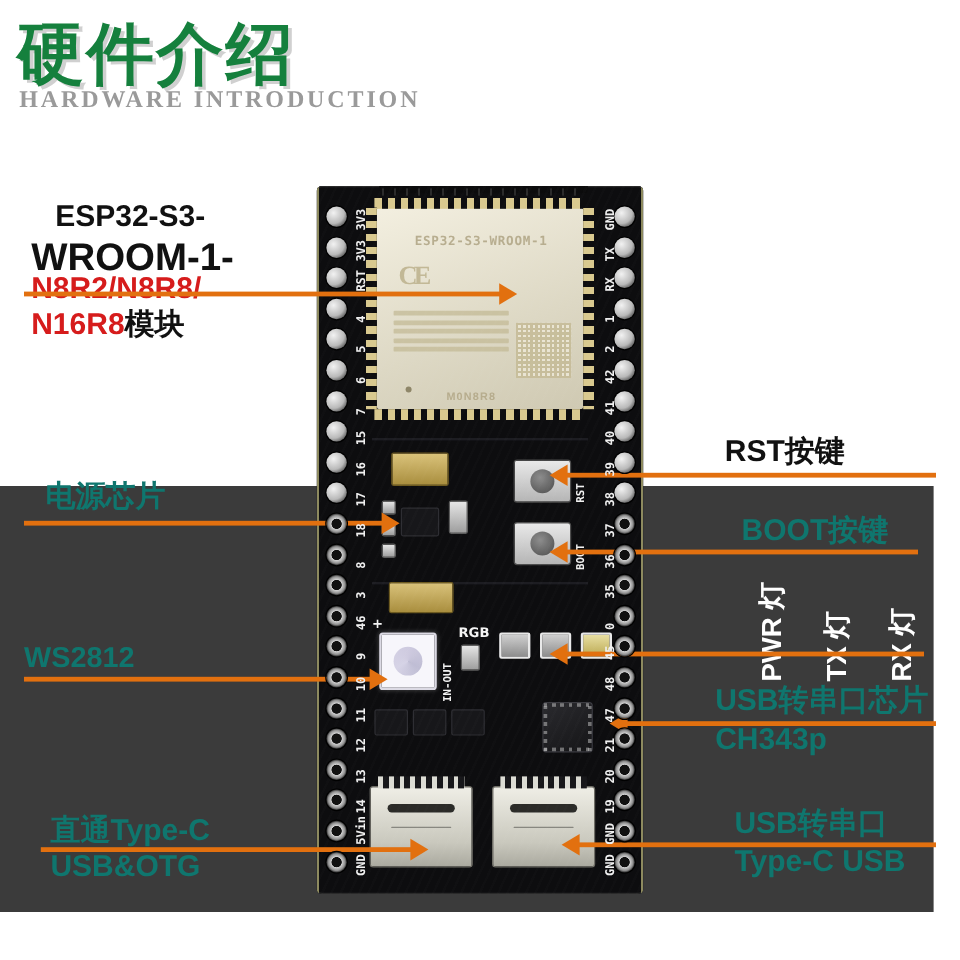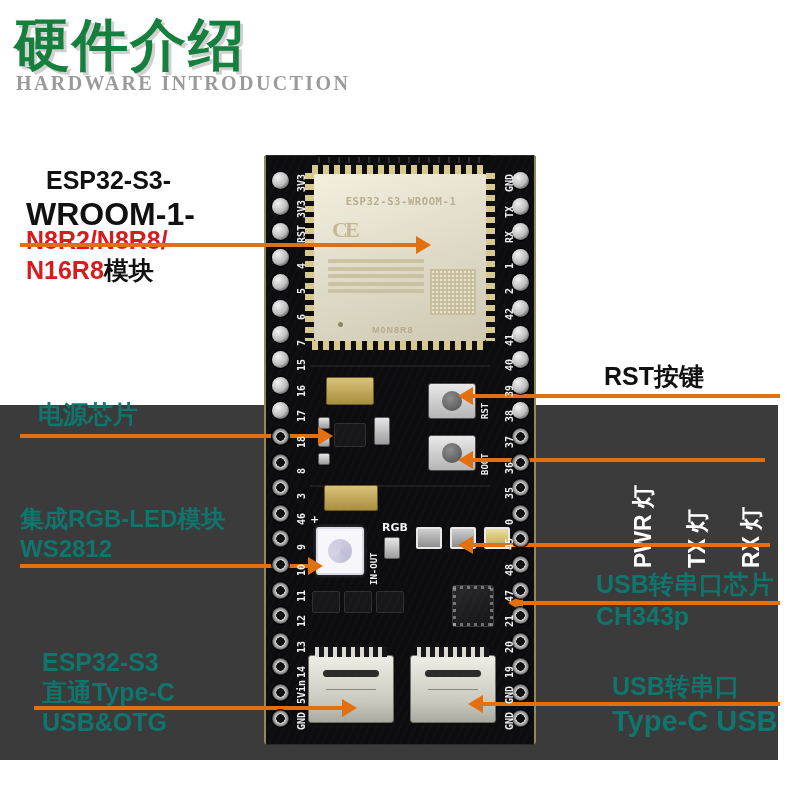--- a/index.html
+++ b/index.html
@@ -226,51 +226,50 @@
   <div class="lbl lbl-dark" style="left:26px;top:196px;font-size:32px;">WROOM-1-</div>
   <div class="lbl" style="left:26px;top:226px;font-size:25px;color:#d61c1c;">N8R2/N8R8/</div>
   <div class="lbl lbl-dark" style="left:26px;top:256px;font-size:25px;"><span class="red">N16R8</span><span>模块</span></div>
   <div class="line" style="left:20px;top:243px;width:400px;"></div>
   <div class="arrow-r" style="left:416px;top:236px;"></div>
 
   <div class="lbl lbl-light" style="left:38px;top:400px;font-size:25px;">电源芯片</div>
   <div class="line" style="left:20px;top:434px;width:300px;"></div>
   <div class="arrow-r" style="left:318px;top:427px;"></div>
 
-  <div class="lbl lbl-light" style="left:20px;top:505px;font-size:24px;">集成RGB-LED模块</div>
   <div class="lbl lbl-light" style="left:20px;top:535px;font-size:24px;">WS2812</div>
   <div class="line" style="left:20px;top:564px;width:290px;"></div>
   <div class="arrow-r" style="left:308px;top:557px;"></div>
 
-  <div class="lbl lbl-light" style="left:42px;top:648px;font-size:25px;">ESP32-S3</div>
   <div class="lbl lbl-light" style="left:42px;top:678px;font-size:25px;">直通Type-C</div>
   <div class="lbl lbl-light" style="left:42px;top:708px;font-size:25px;">USB&amp;OTG</div>
   <div class="line" style="left:34px;top:706px;width:310px;"></div>
   <div class="arrow-r" style="left:342px;top:699px;"></div>
 
   <div class="lbl lbl-dark" style="left:604px;top:362px;font-size:25px;">RST按键</div>
   <div class="line" style="left:470px;top:394px;width:310px;"></div>
   <div class="arrow-l" style="left:458px;top:387px;"></div>
 
+  <div class="lbl lbl-light" style="left:618px;top:428px;font-size:25px;">BOOT按键</div>
   <div class="line" style="left:470px;top:458px;width:295px;"></div>
   <div class="arrow-l" style="left:458px;top:451px;"></div>
 
   <div class="vert" style="left:628px;top:568px;font-size:23px;">PWR 灯</div>
   <div class="vert" style="left:682px;top:568px;font-size:23px;">TX 灯</div>
   <div class="vert" style="left:736px;top:568px;font-size:23px;">RX 灯</div>
   <div class="line" style="left:470px;top:543px;width:300px;"></div>
   <div class="arrow-l" style="left:458px;top:536px;"></div>
 
   <div class="lbl lbl-light" style="left:596px;top:570px;font-size:25px;">USB转串口芯片</div>
   <div class="lbl lbl-light" style="left:596px;top:602px;font-size:25px;">CH343p</div>
   <div class="line" style="left:520px;top:601px;width:260px;"></div>
   <div class="arrow-l" style="left:508px;top:594px;"></div>
 
   <div class="lbl lbl-light" style="left:612px;top:672px;font-size:25px;">USB转串口</div>
-  <div class="lbl lbl-light" style="left:612px;top:704px;font-size:29px;">Type-C USB</div>
+  <div class="lbl lbl-light" style="left:612px;top:704px;font-size:25px;">Type-C USB</div>
   <div class="line" style="left:480px;top:702px;width:300px;"></div>
   <div class="arrow-l" style="left:468px;top:695px;"></div>
 
 <div class="pin" style="position: absolute; left: 272px; top: 172px;"></div>
     <div class="pinlbl" style="position: absolute; left: 296px; top: 192px;">3V3</div>
     <div class="pin" style="position: absolute; left: 272px; top: 197.6px;"></div>
     <div class="pinlbl" style="position: absolute; left: 296px; top: 217.6px;">3V3</div>
     <div class="pin" style="position: absolute; left: 272px; top: 223.2px;"></div>
     <div class="pinlbl" style="position: absolute; left: 296px; top: 243.2px;">RST</div>
     <div class="pin" style="position: absolute; left: 272px; top: 248.8px;"></div>

